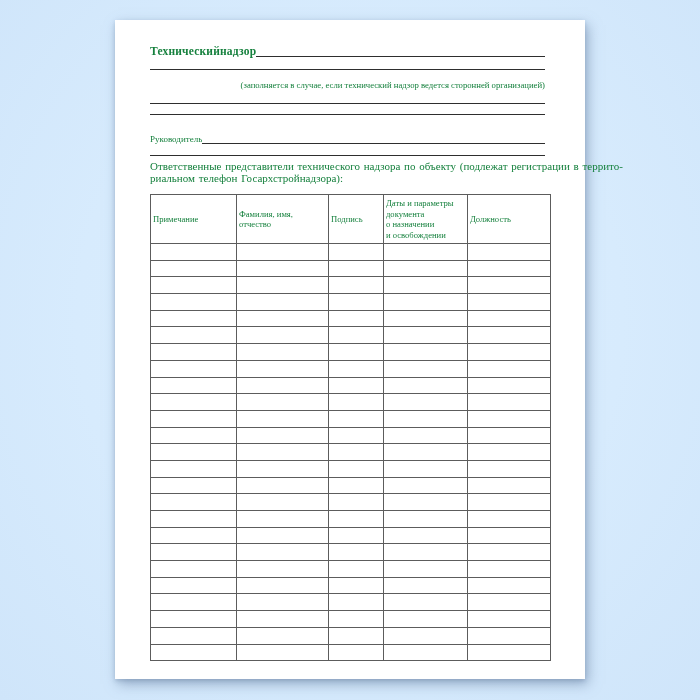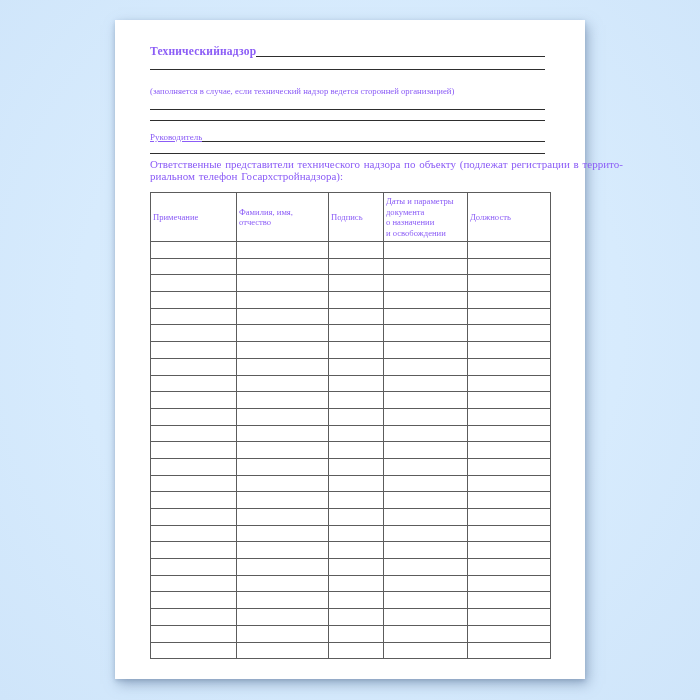--- a/index.html
+++ b/index.html
@@ -9,21 +9,21 @@
     background: radial-gradient(ellipse at 50% 46%, #ddeffe 0%, #d7ebfd 55%, #cfe5fa 100%);
   }
   .canvas { position: relative; width: 700px; height: 700px; }
   .paper {
     position: absolute;
     left: 115px; top: 20px;
     width: 470px; height: 659px;
     background: #ffffff;
     box-shadow: 3px 5px 12px rgba(100,125,160,0.55), 0 2px 4px rgba(110,135,165,0.35);
     padding: 24px 40px 0 35px;
-    color: #8b5cf6;
+    color: #15803d;
   }
   .line-row { display: flex; align-items: flex-end; height: 14px; }
   .doc-title {
     font-weight: bold;
     font-size: 11.5px;
     letter-spacing: 0.2px;
     white-space: nowrap;
     line-height: 13px;
   }
   .label {
@@ -31,27 +31,27 @@
     white-space: nowrap;
     line-height: 12px;
     word-spacing: 1.5px;
   }
   .blank { flex: 1 1 auto; border-bottom: 1px solid #2e2e2e; height: 1px; margin-bottom: 1px; }
   .full-blank { border-bottom: 1px solid #2e2e2e; height: 0; }
   .fb-1 { margin-top: 11px; }
   .fb-2 { margin-top: 9px; }
   .fb-3 { margin-top: 10px; }
   .note {
-    margin-top: 16px;
+    margin-top: 10px;
     font-size: 8.7px;
-    text-align: left;
+    text-align: right;
     line-height: 11px;
     white-space: nowrap;
   }
-  .row-2 { margin-top: 9px; height: 13px; text-decoration: underline; }
+  .row-2 { margin-top: 17px; height: 13px; }
   .row-3 { margin-top: 1px; height: 13px; }
   .para {
     font-size: 11px;
     line-height: 12px;
     white-space: nowrap;
     word-spacing: 1px;
   }
   .para-wrap { margin-top: 4px; }
   table.reg {
     margin-top: 10px;

